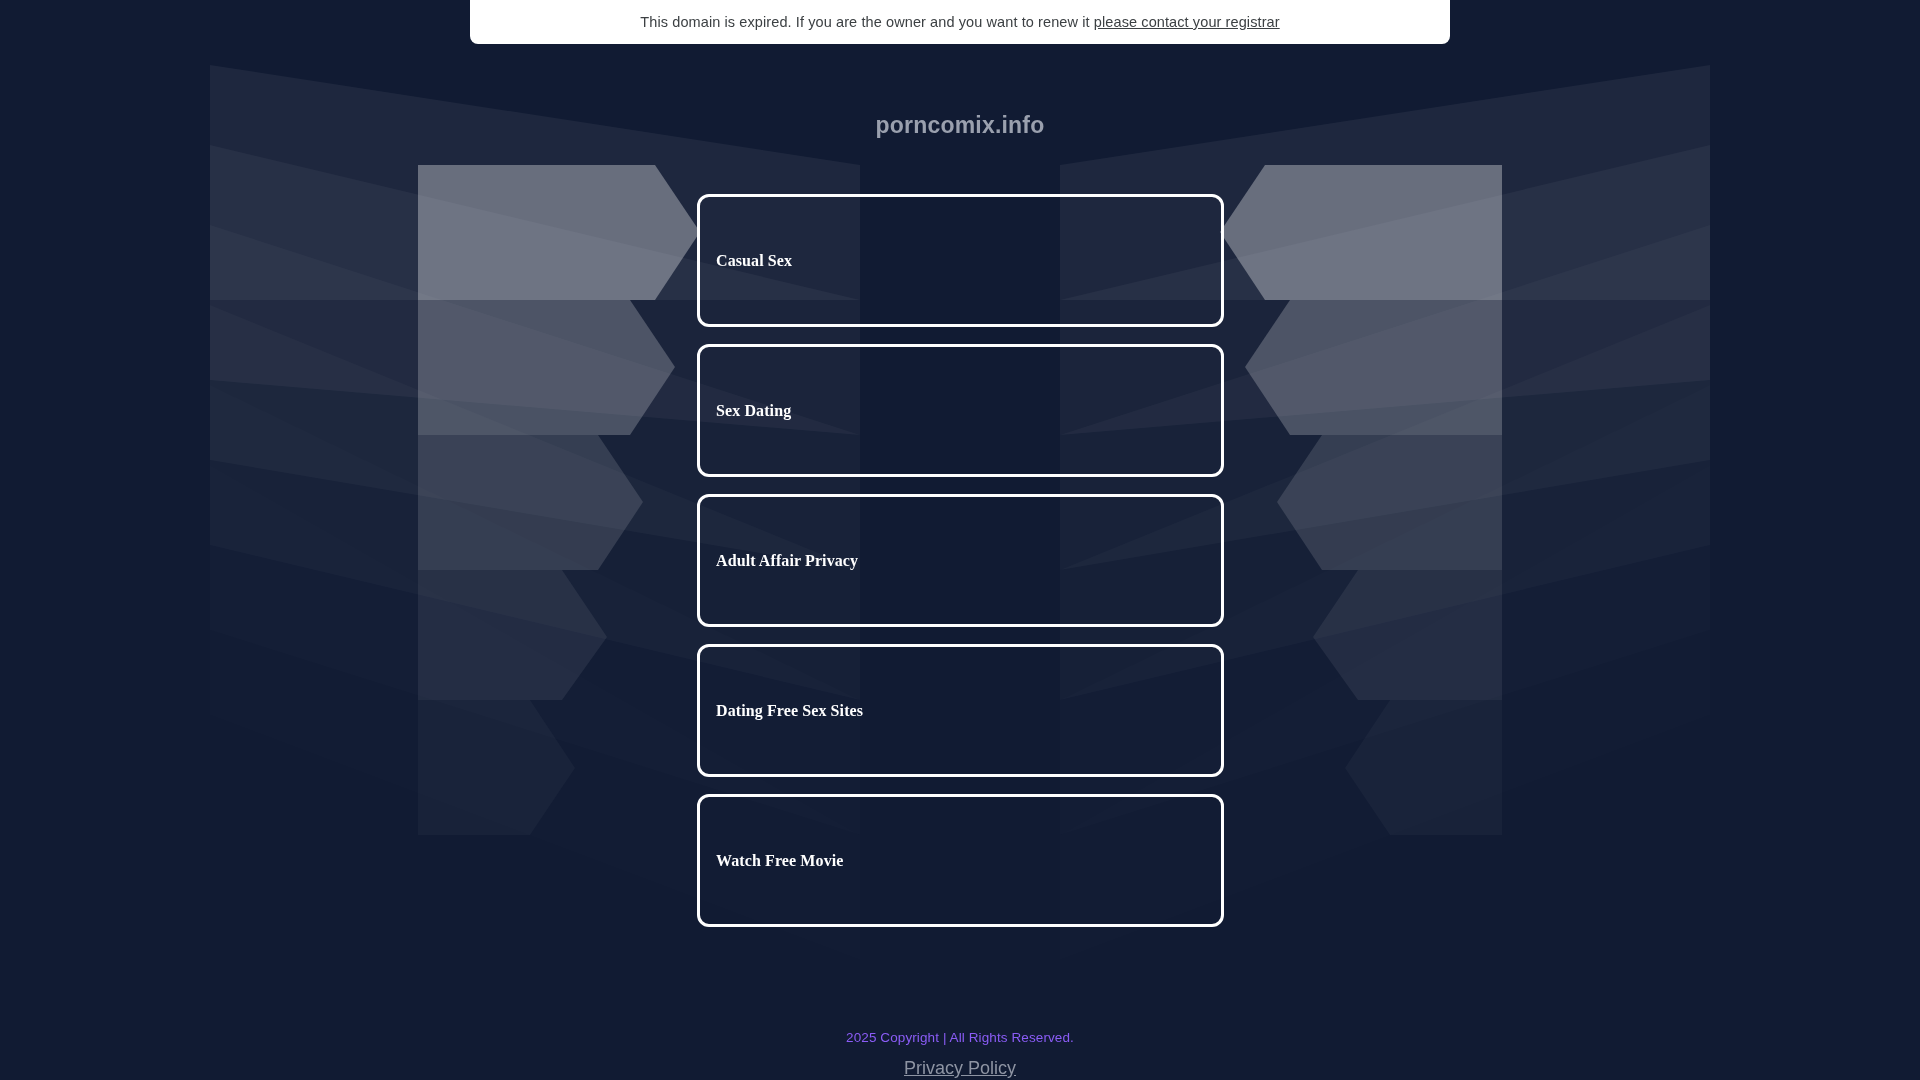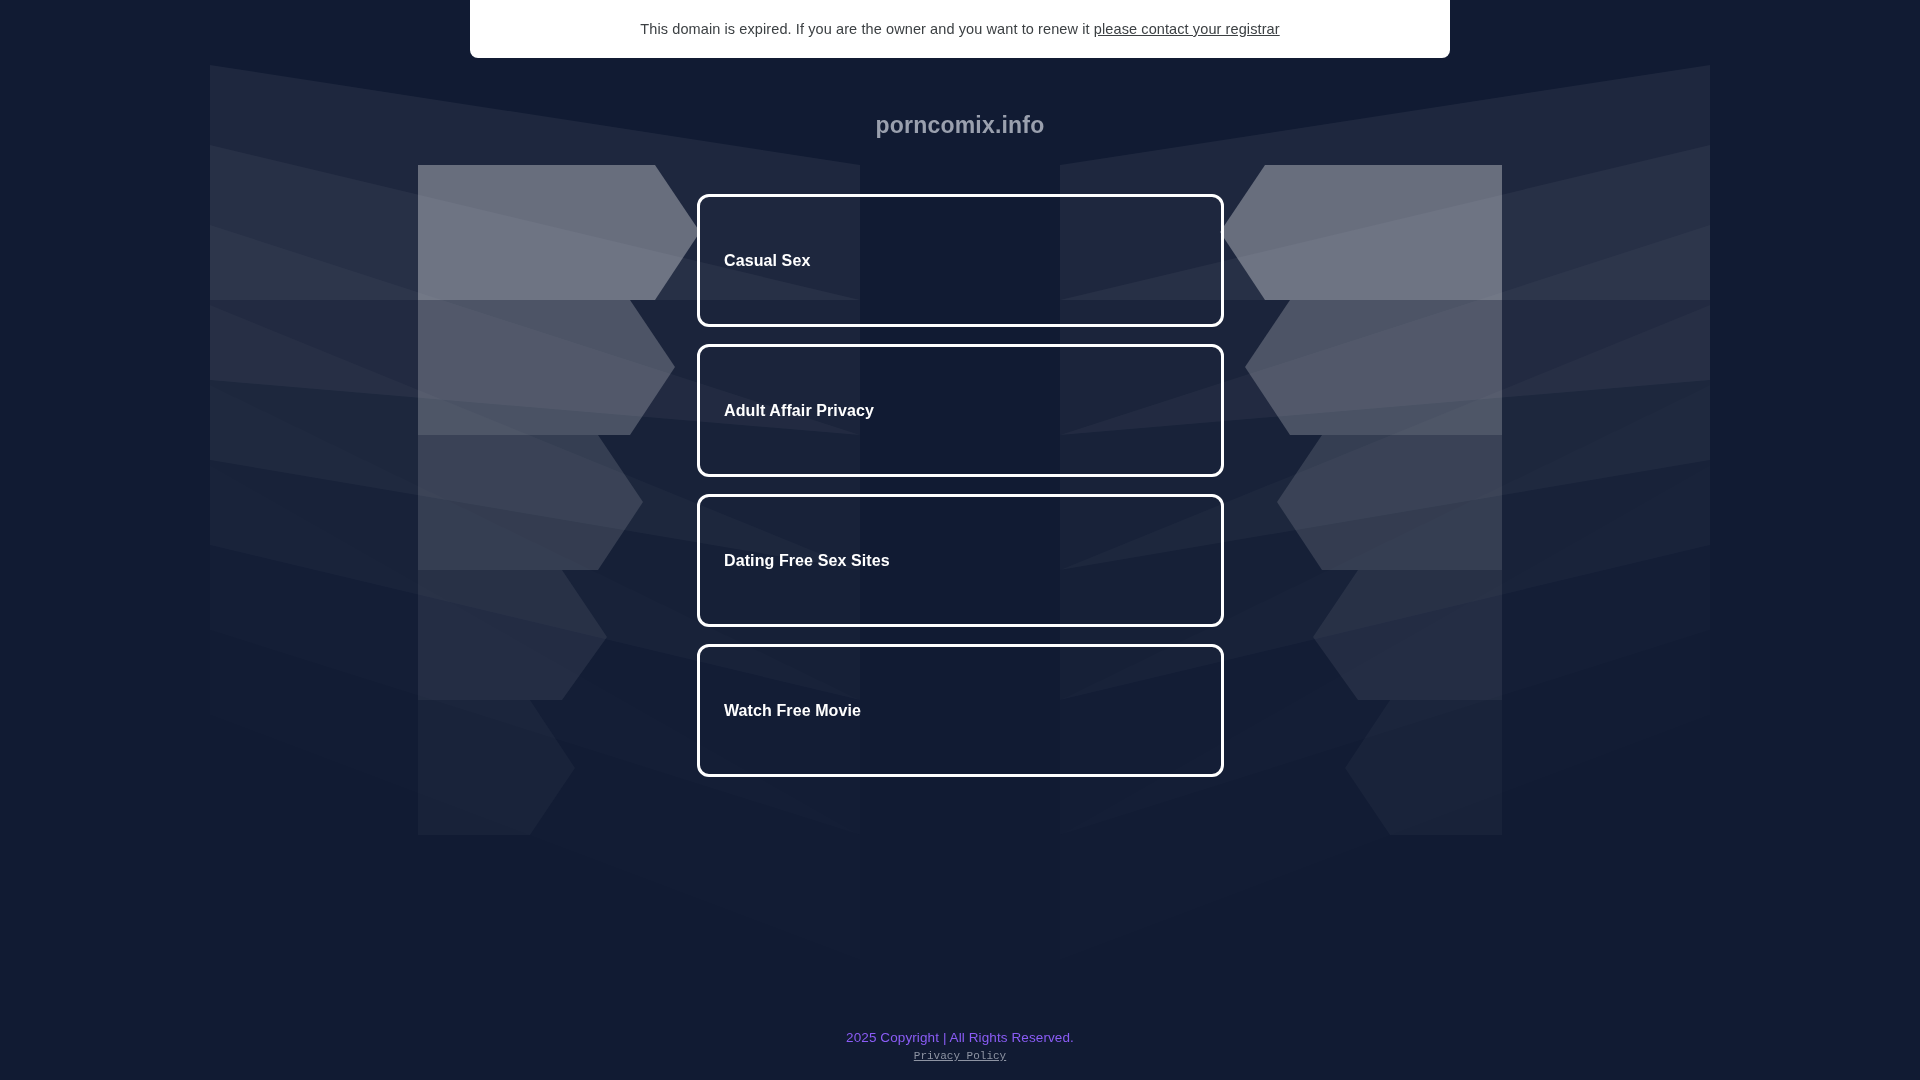--- a/index.html
+++ b/index.html
@@ -24,21 +24,21 @@
     pointer-events: none;
     z-index: 0;
   }
 
   
   #expired-banner {
     position: absolute;
     top: 0;
     left: 470px;
     width: 980px;
-    height: 58px;
+    height: 44px;
     background: #ffffff;
     border-radius: 0 0 8px 8px;
     display: flex;
     align-items: center;
     justify-content: center;
     z-index: 5;
     box-sizing: border-box;
     text-align: center;
   }
   #expired-banner .notice-text {
@@ -86,49 +86,49 @@
     height: 133px;
     margin-bottom: 17px;
     border: 3px solid #ffffff;
     border-radius: 12px;
     background: transparent;
     display: flex;
     align-items: center;
     cursor: pointer;
   }
   .offer-card .offer-label {
-    padding-left: 24px;
+    padding-left: 16px;
     font-size: 16px;
     font-weight: bold;
     color: #ffffff;
     letter-spacing: 0.1px;
+    font-family: Liberation Serif, serif;
   }
 
   
   #footer {
     position: absolute;
     top: 1030px;
     left: 0;
     width: 1920px;
     text-align: center;
     z-index: 3;
   }
   #footer .copyright {
     font-size: 13.5px;
     color: #8b5cf6;
     letter-spacing: 0.1px;
   }
   #footer .privacy-link {
     display: inline-block;
-    margin-top: 1px;
-    font-size: 11px;
+    margin-top: 13px;
+    font-size: 18px;
     color: #8e94a3;
     text-decoration: underline;
     cursor: pointer;
-    font-family: Liberation Mono, monospace;
   }
 </style>
 </head>
 <body>
 
 <svg id="bg-decor" viewBox="0 0 1920 1080" preserveAspectRatio="none" aria-hidden="true">
   <defs>
     <linearGradient id="fadeL" x1="0" y1="0" x2="1" y2="0">
       <stop offset="0" stop-color="#ffffff" stop-opacity="0.03"></stop>
       <stop offset="1" stop-color="#ffffff" stop-opacity="0.12"></stop>
@@ -181,20 +181,23 @@
 <div id="page">
 
   <div id="domain-title">porncomix.info</div>
 
   <div id="offer-list">
 
     <div class="offer-card">
       <span class="offer-label">Casual Sex</span>
     </div>
 
+    <div class="offer-card">
+      <span class="offer-label">Sex Dating</span>
+    </div>
 
     <div class="offer-card">
       <span class="offer-label">Adult Affair Privacy</span>
     </div>
 
     <div class="offer-card">
       <span class="offer-label">Dating Free Sex Sites</span>
     </div>
 
     <div class="offer-card">

